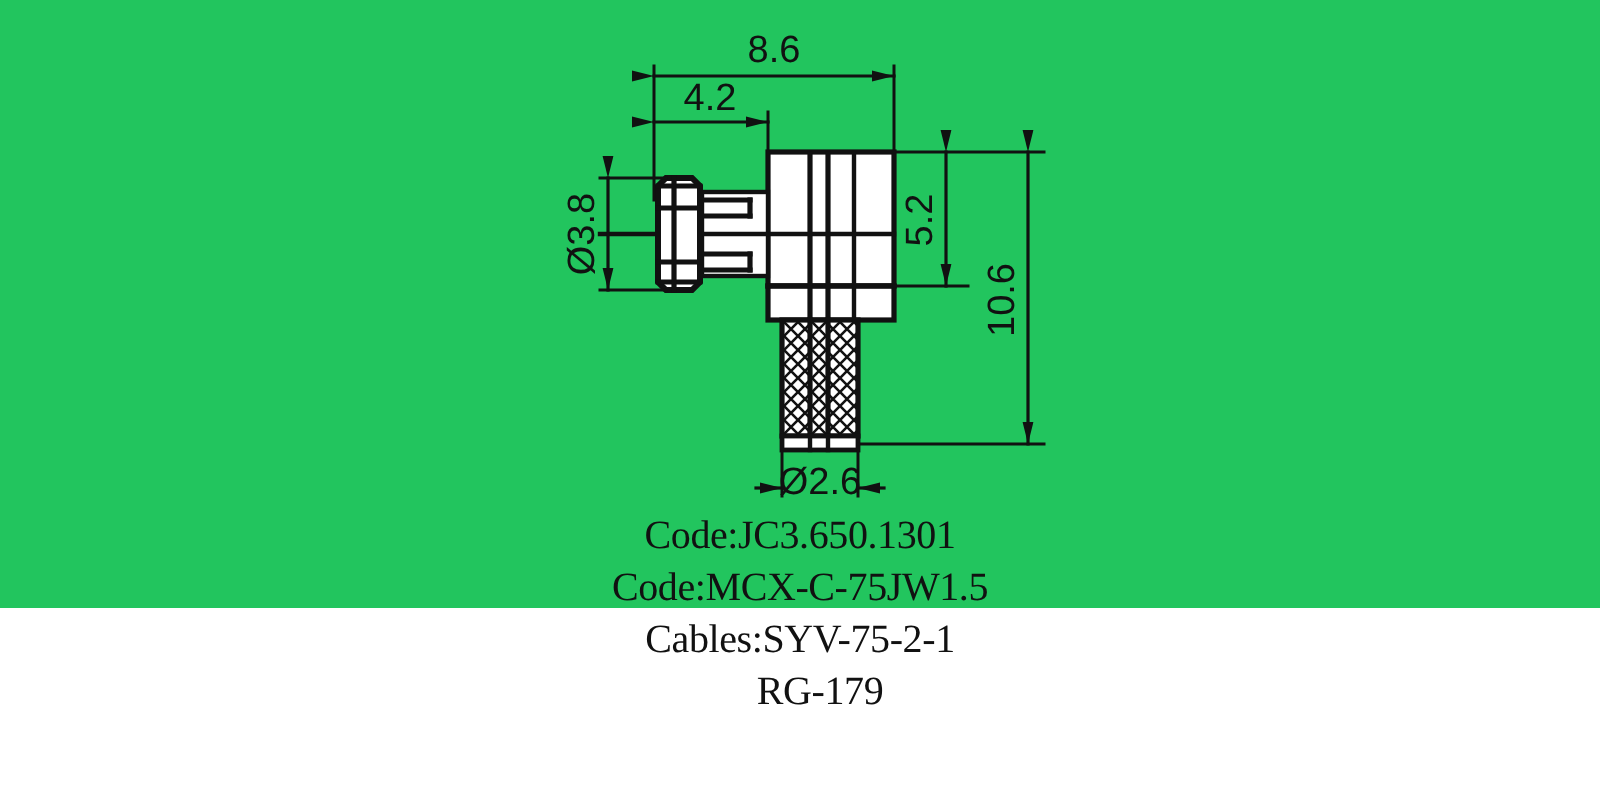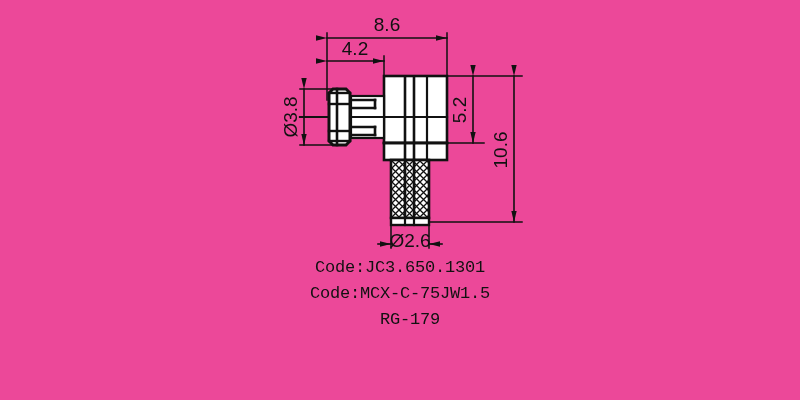--- a/index.html
+++ b/index.html
@@ -13,38 +13,38 @@
     height: 400px;
     position: relative;
     overflow: hidden;
     font-family: "Liberation Sans", sans-serif;
     color: #000000;
   }
   #root {
     position: absolute;
     left: 0; top: 0;
     width: 800px;
-    height: 400px;
-    background: #ec4899;
+    height: 304px;
+    background: #22c55e;
   }
   #drawing-svg {
     position: absolute;
     left: 0; top: 0;
     width: 800px;
     height: 400px;
     display: block;
   }
   .spec-block {
     position: absolute;
     left: 0;
     top: 255px;
     width: 800px;
     text-align: center;
-    font-family: Liberation Mono, monospace;
-    font-size: 17px;
+    font-family: Liberation Serif, serif;
+    font-size: 20px;
     line-height: 26px;
     letter-spacing: -0.2px;
     color: #111111;
   }
   .spec-line {
     display: block;
     white-space: pre;
   }
   .spec-line.indent {
     padding-left: 20px;
@@ -160,16 +160,17 @@
 
       <text class="dim-text" x="507" y="150" text-anchor="middle" transform="rotate(-90 507 150)">10.6</text>
 
       <text class="dim-text" x="410" y="247" text-anchor="middle">Ø2.6</text>
     </g>
   </svg>
 
   <div class="spec-block">
     <span class="spec-line">Code:JC3.650.1301</span>
     <span class="spec-line">Code:MCX-C-75JW1.5</span>
+    <span class="spec-line">Cables:SYV-75-2-1</span>
     <span class="spec-line indent">RG-179</span>
   </div>
 
 </div>
 
 </body></html>

